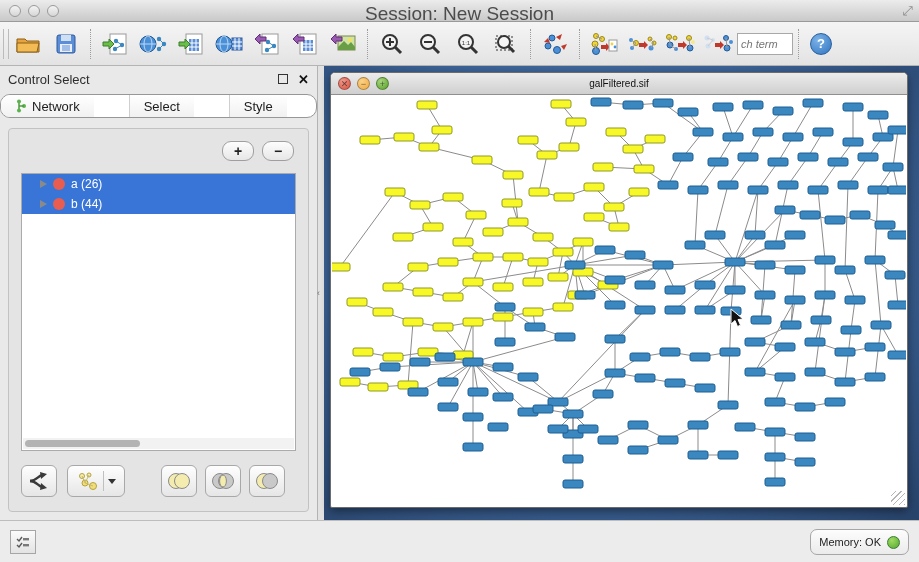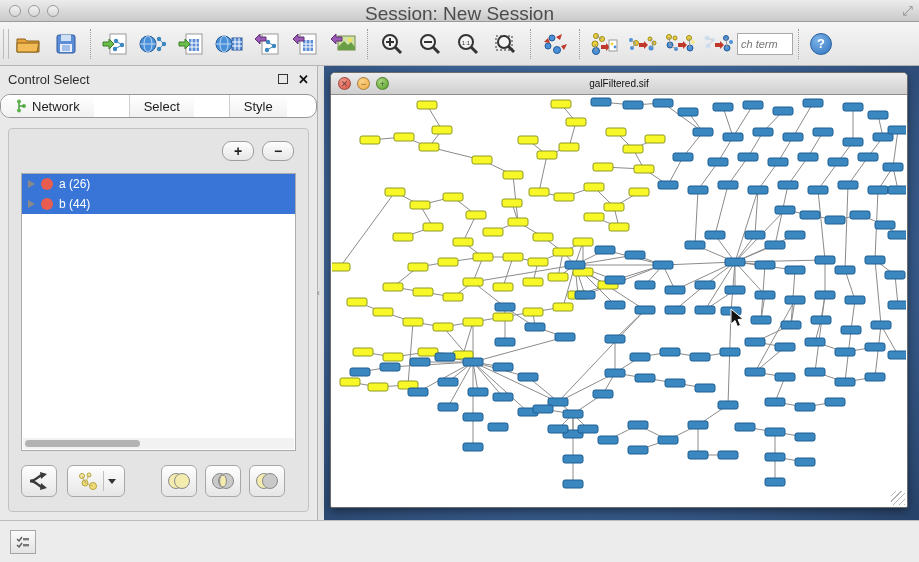--- a/index.html
+++ b/index.html
@@ -48,21 +48,21 @@
   .tab:first-child { border-left:none; }
   .tab.active { background:linear-gradient(#9a9a9a,#858585); color:#fff;font-style:italic; }
   .cp-body { position:absolute; left:8px; right:8px; top:62px; bottom:8px;
     background:#e4e4e4; border:1px solid #c2c2c2; border-radius:4px; }
   .pm-row { position:absolute; right:14px; top:12px; display:flex; gap:8px; }
   .pmbtn { width:32px; height:20px; border:1px solid #9f9f9f; border-radius:9px;
     background:linear-gradient(#fdfdfd,#e7e7e7); font-weight:bold; font-size:14px;
     display:flex; align-items:center; justify-content:center; color:#222; }
   .setlist { position:absolute; left:12px; right:12px; top:44px; height:278px;
     background:#fff; border:1px solid #ababab; }
-  .setrow { height:20px; display:flex; align-items:center; gap:6px; padding-left:6px;
+  .setrow { height:20px; display:flex; align-items:center; gap:6px; padding-left:18px;
     background:#3875d7; color:#fff; font-size:12px; }
   .tri { width:0; height:0; border-left:7px solid #8a8a8a; border-top:4.5px solid transparent;
     border-bottom:4.5px solid transparent; }
   .reddot { width:12px; height:12px; border-radius:50%; background:#e85d50; }
   .hscroll { position:absolute; left:1px; right:1px; bottom:1px; height:11px; background:#f2f2f2; }
   .hthumb { position:absolute; left:2px; top:2px; width:115px; height:7px; border-radius:4px; background:#b3b3b3; }
   .setbtns { position:absolute; left:12px; bottom:14px; display:flex; gap:10px; align-items:center; }
   .sbtn { height:32px; border:1px solid #a8a8a8; border-radius:6px;
     background:linear-gradient(#fefefe,#e6e6e6); display:flex; align-items:center; justify-content:center; }
   .w36 { width:36px; } .w58 { width:58px; }
@@ -888,15 +888,19 @@
 
   <div class="statusbar">
     <button class="st-left">
       <svg width="14" height="14" viewBox="0 0 14 14">
         <path d="M1 4 L3 6 L6 2" fill="none" stroke="#5a5a5a" stroke-width="1.4"></path>
         <rect x="7" y="3" width="6" height="2.4" fill="#7a7a7a"></rect>
         <path d="M1 10 L3 12 L6 8" fill="none" stroke="#5a5a5a" stroke-width="1.4"></path>
         <rect x="7" y="9" width="6" height="2.4" fill="#7a7a7a"></rect>
       </svg>
     </button>
+    <button class="mem">
+      <span>Memory: OK</span>
+      <span class="led"></span>
+    </button>
   </div>
 
 </div>
 
 </body></html>

